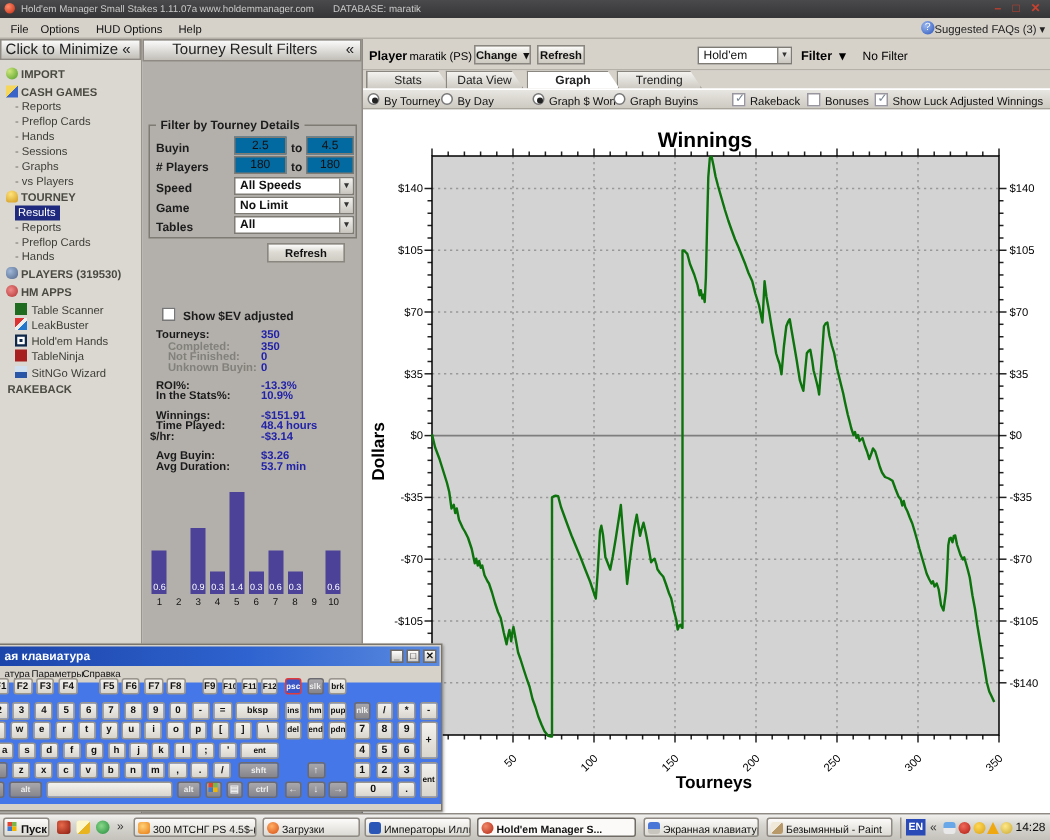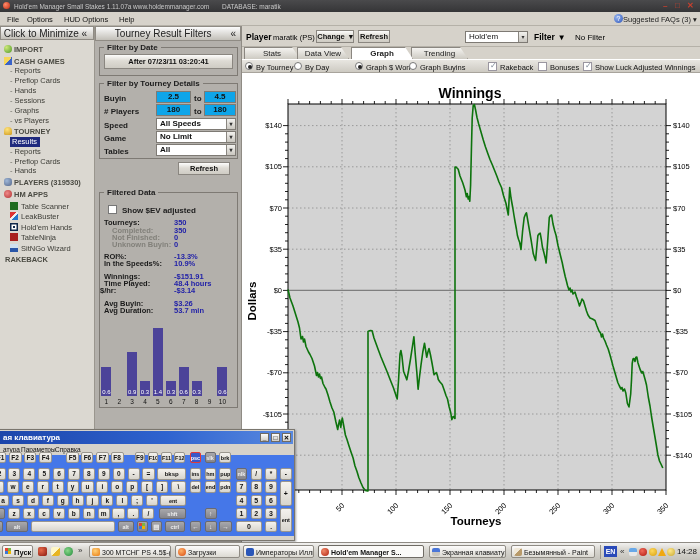--- a/index.html
+++ b/index.html
@@ -18,21 +18,21 @@
 .ta{font-size:7.5px;color:#3c3c36;white-space:nowrap}
 .ta .ic{margin-right:3px}
 .ts{font-size:7.5px;color:#fff;background:#1f2a7e;padding:0 3px 1px 2px;white-space:nowrap}
 .ic{display:inline-block;width:8px;height:8px;vertical-align:-1px}
 
 #fpanel{left:95px;top:26px;width:147px;height:516px;background:#b3b0ab;border-right:1px solid #8f8b84}
 .gbox{position:absolute;border:1px solid #7e7a74;}
 .glab{position:absolute;top:-5px;left:4px;background:#b3b0ab;padding:0 3px;font-size:8px;font-weight:bold;color:#1c1c1c;white-space:nowrap}
 .btn{position:absolute;background:linear-gradient(#fdfdfc,#dedbd4 45%,#cfccc4);border:1px solid #8a8680;font-size:7.5px;font-weight:bold;color:#111;text-align:center}
 .flab{position:absolute;font-size:8px;font-weight:bold;color:#1c1c1c;white-space:nowrap}
-.inp{position:absolute;background:#0ea5e9;border:1px solid #7e7a74;font-size:8px;font-weight:bold;color:#111;text-align:center}
+.inp{position:absolute;background:#0369a1;border:1px solid #7e7a74;font-size:8px;font-weight:normal;color:#111;text-align:center}
 .dd{position:absolute;background:#fff;border:1px solid #7e7a74;font-size:8px;font-weight:bold;color:#111;padding-left:3px}
 .dda{position:absolute;right:0;top:0;bottom:0;width:9px;background:linear-gradient(#f2f1ee,#cac7c0);border-left:1px solid #8a8680;font-size:6px;color:#333;text-align:center;line-height:10px}
 .slab{font-size:7.5px;font-weight:bold;color:#1a1a1a;white-space:nowrap}
 .slab.sub{color:#82807a}
 .sval{font-size:7.5px;font-weight:bold;color:#2222a8;white-space:nowrap}
 .hb{background:#4c4399}
 .hv{font-size:6px;color:#fff;width:12px;text-align:center}
 .hx{font-size:6.5px;color:#111;width:12px;text-align:center}
 .cb{position:absolute;width:9px;height:9px;background:#fff;border:1px solid #777}
 
@@ -102,24 +102,20 @@
 <div class="a ta" style="left:10px;top:186px"><span class="ic" style="background:linear-gradient(135deg,#d33 40%,#eee 40%,#eee 60%,#27c 60%);"></span><span>LeakBuster</span></div>
 <div class="a ta" style="left:10px;top:196.5px"><span class="ic" style="background:#10284a;box-shadow:inset 0 0 0 1.5px #10284a,inset 0 0 0 3px #fff"></span><span>Hold'em Hands</span></div>
 <div class="a ta" style="left:10px;top:207px"><span class="ic" style="background:#a81f1f;"></span><span>TableNinja</span></div>
 <div class="a ta" style="left:10px;top:217.5px"><span class="ic" style="background:linear-gradient(180deg,#cfe0f0 50%,#2a56a8 50%);"></span><span>SitNGo Wizard</span></div>
 <div class="a th" style="left:5px;top:229px"><span>RAKEBACK</span></div>
 </div>
 
 <div class="a" id="fpanel">
   <div class="phead" style="height:15px;line-height:14px">Tourney Result Filters <span style="float:right;margin-right:4px">«</span></div>
 
-  <div class="gbox" style="left:4px;top:21px;width:139px;height:29px">
-    <div class="glab">Filter by Date</div>
-    <div class="btn" style="left:4px;top:6px;width:129px;height:15px;line-height:14px">After 07/23/11 03:20:41</div>
-  </div>
 
   <div class="gbox" style="left:4px;top:57px;width:139px;height:76px">
     <div class="glab">Filter by Tourney Details</div>
     <div class="flab" style="left:4px;top:10px">Buyin</div>
     <div class="inp" style="left:56px;top:7px;width:35px;height:12px">2.5</div>
     <div class="flab" style="left:94px;top:10px">to</div>
     <div class="inp" style="left:104px;top:7px;width:32px;height:12px">4.5</div>
     <div class="flab" style="left:4px;top:23px"># Players</div>
     <div class="inp" style="left:56px;top:20px;width:35px;height:12px">180</div>
     <div class="flab" style="left:94px;top:23px">to</div>
@@ -127,36 +123,33 @@
     <div class="flab" style="left:4px;top:37px">Speed</div>
     <div class="dd" style="left:56px;top:34px;width:80px;height:12px">All Speeds<span class="dda">▾</span></div>
     <div class="flab" style="left:4px;top:50px">Game</div>
     <div class="dd" style="left:56px;top:47px;width:80px;height:12px">No Limit<span class="dda">▾</span></div>
     <div class="flab" style="left:4px;top:63px">Tables</div>
     <div class="dd" style="left:56px;top:60px;width:80px;height:12px">All<span class="dda">▾</span></div>
   </div>
 
   <div class="btn" style="left:83px;top:136px;width:52px;height:13px;line-height:12px">Refresh</div>
 
-  <div class="gbox" style="left:4px;top:166px;width:139px;height:216px">
-    <div class="glab">Filtered Data</div>
-  </div>
   <div class="cb" style="left:13px;top:179px"></div>
   <div class="flab" style="left:27px;top:180px">Show $EV adjusted</div>
   <div class="a slab" style="left:9px;top:192px">Tourneys:</div>
     <div class="a sval" style="left:79px;top:192px">350</div>
 <div class="a slab sub" style="left:17px;top:199.5px">Completed:</div>
     <div class="a sval" style="left:79px;top:199.5px">350</div>
 <div class="a slab sub" style="left:17px;top:206.5px">Not Finished:</div>
     <div class="a sval" style="left:79px;top:206.5px">0</div>
 <div class="a slab sub" style="left:17px;top:213.5px">Unknown Buyin:</div>
     <div class="a sval" style="left:79px;top:213.5px">0</div>
 <div class="a slab" style="left:9px;top:226px">ROI%:</div>
     <div class="a sval" style="left:79px;top:226px">-13.3%</div>
-<div class="a slab" style="left:9px;top:233px">In the Speeds%:</div>
+<div class="a slab" style="left:9px;top:233px">In the Stats%:</div>
     <div class="a sval" style="left:79px;top:233px">10.9%</div>
 <div class="a slab" style="left:9px;top:246px">Winnings:</div>
     <div class="a sval" style="left:79px;top:246px">-$151.91</div>
 <div class="a slab" style="left:9px;top:253px">Time Played:</div>
     <div class="a sval" style="left:79px;top:253px">48.4 hours</div>
 <div class="a slab" style="left:5px;top:260px">$/hr:</div>
     <div class="a sval" style="left:79px;top:260px">-$3.14</div>
 <div class="a slab" style="left:9px;top:273px">Avg Buyin:</div>
     <div class="a sval" style="left:79px;top:273px">$3.26</div>
 <div class="a slab" style="left:9px;top:280px">Avg Duration:</div>

